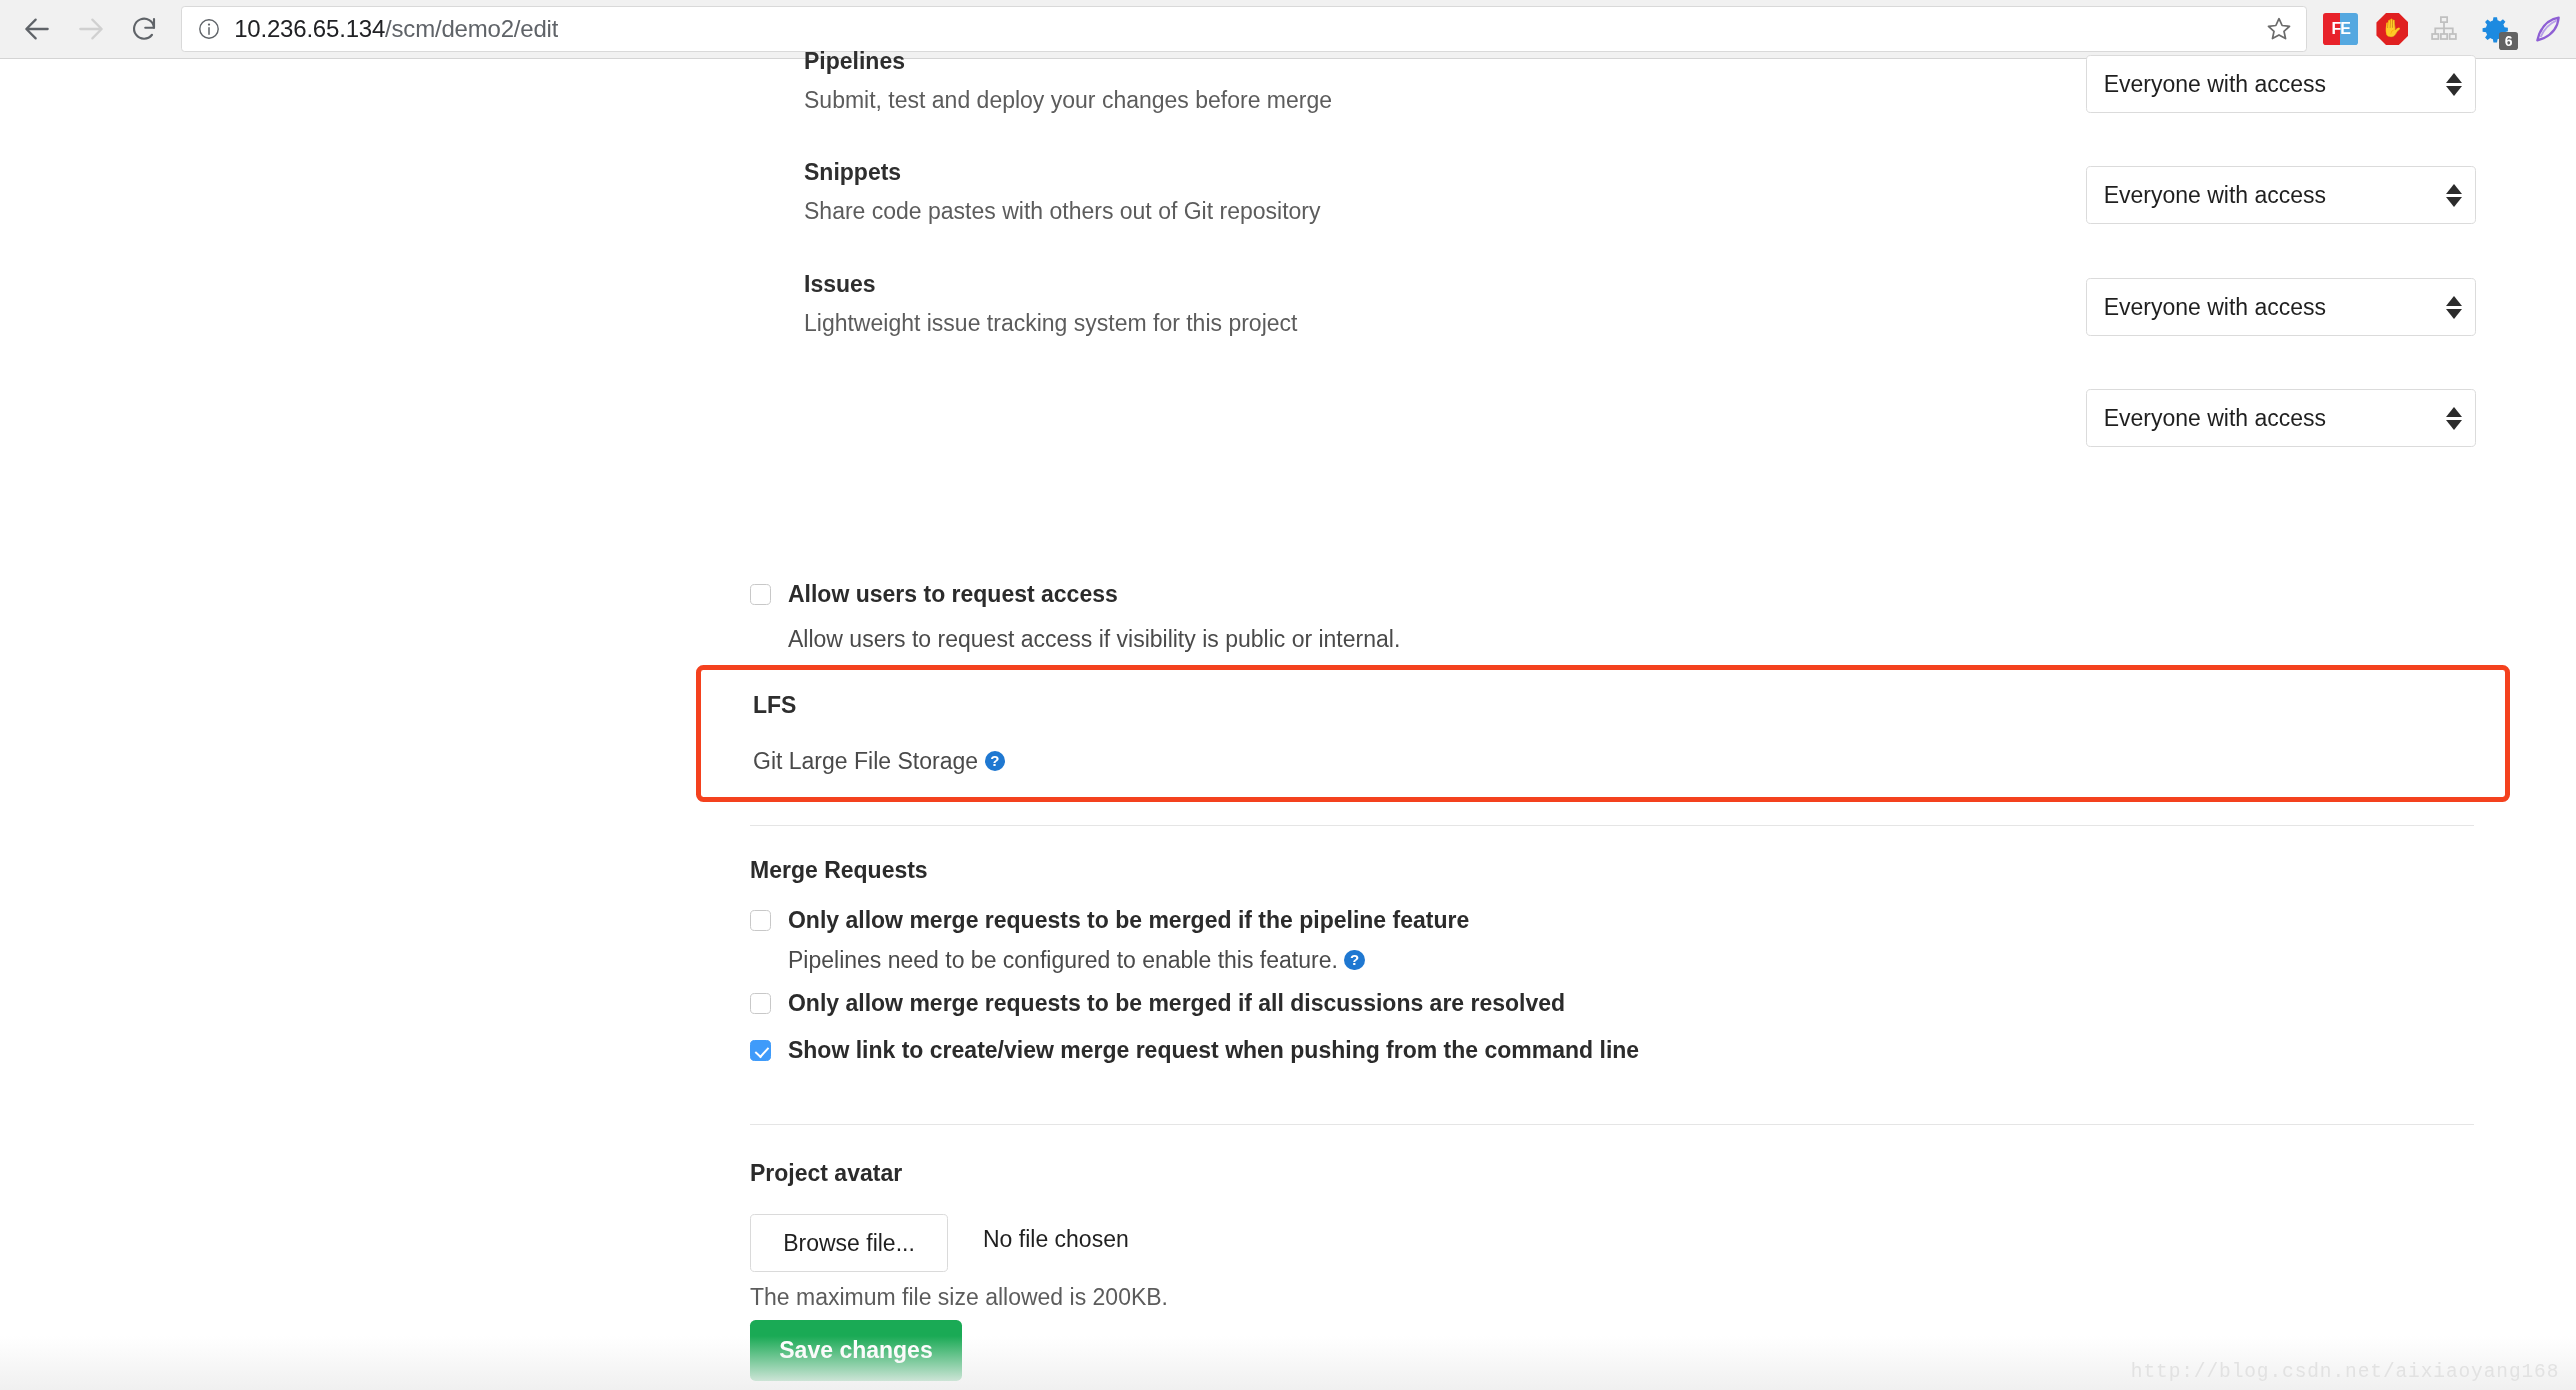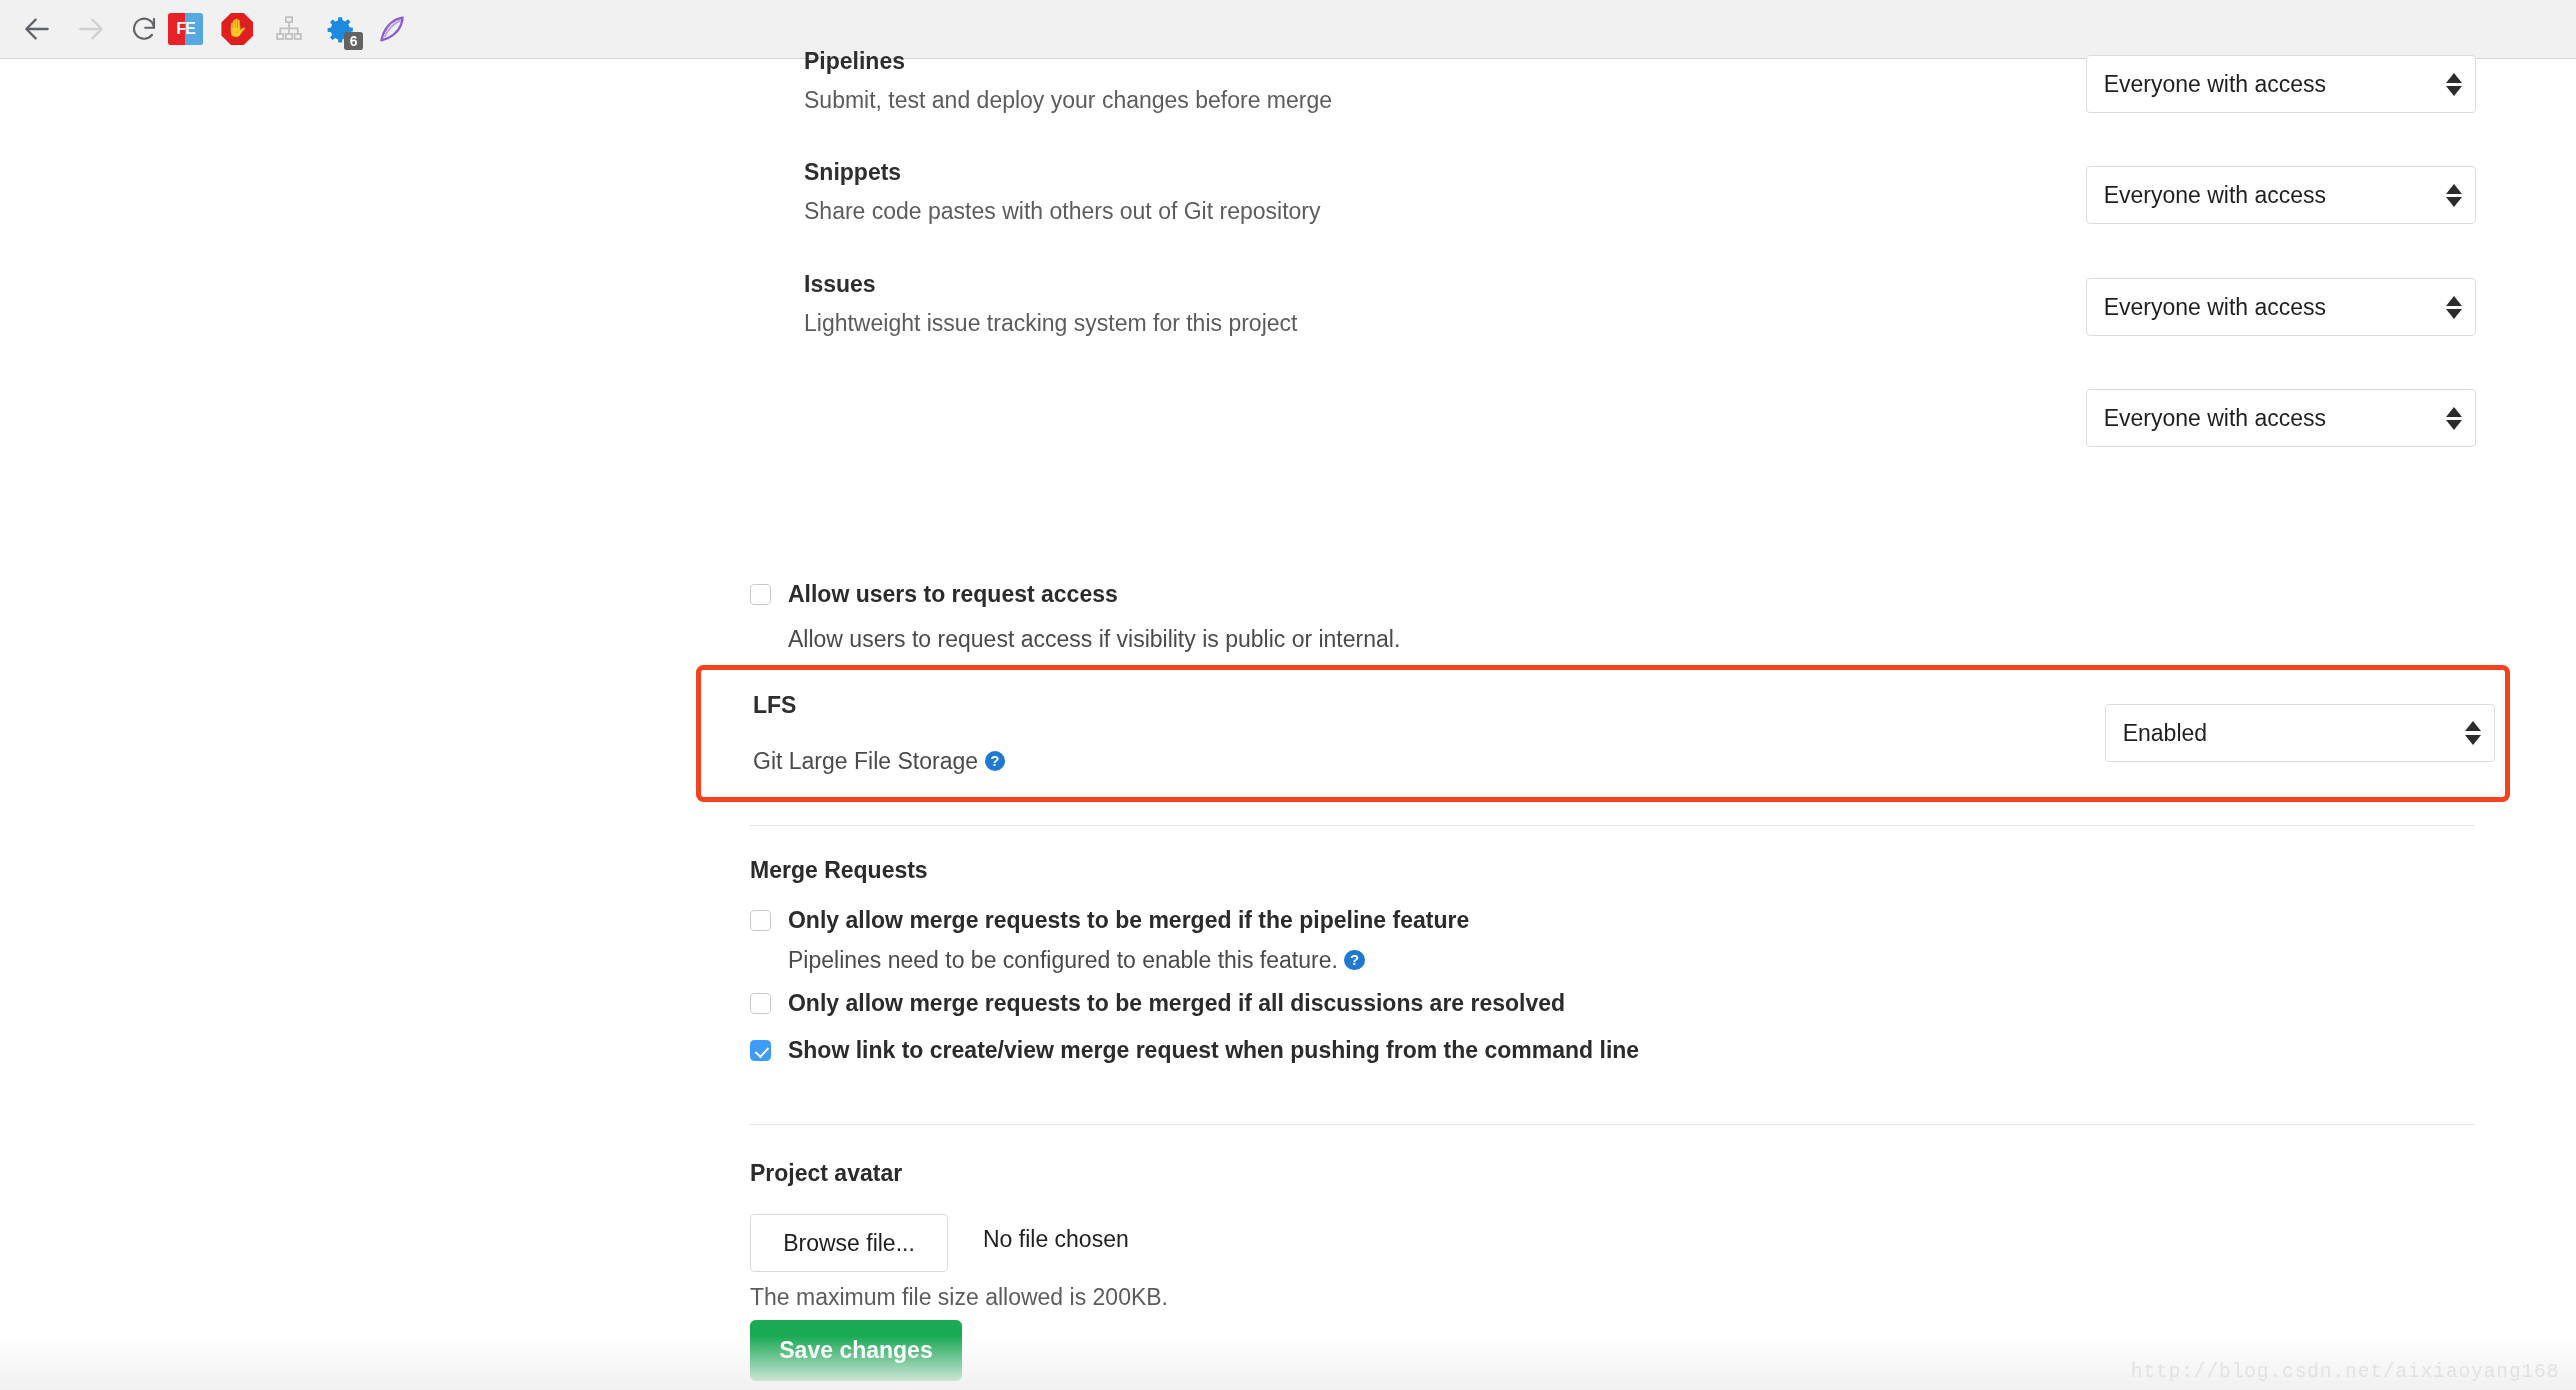--- a/index.html
+++ b/index.html
@@ -370,20 +370,33 @@
       </svg>
     </div>
     <div class="nav-btn">
       <svg width="30" height="30" viewBox="0 0 24 24">
         <path d="M20 11a8 8 0 1 0-1.6 5.6" fill="none" stroke="#5f6368" stroke-width="1.7" stroke-linecap="round"></path>
         <path d="M20 4v7h-7" fill="none" stroke="#5f6368" stroke-width="1.7" stroke-linecap="round" stroke-linejoin="round"></path>
       </svg>
     </div>
   </div>
 
+  <div class="omnibox">
+    <svg class="omni-info" viewBox="0 0 24 24">
+      <circle cx="12" cy="12" r="9.2" fill="none" stroke="#5f6368" stroke-width="1.4"></circle>
+      <circle cx="12" cy="7.6" r="1.15" fill="#5f6368"></circle>
+      <path d="M12 10.8v6.4" stroke="#5f6368" stroke-width="1.5" stroke-linecap="round"></path>
+    </svg>
+    <div class="omni-url">
+      <span class="host">10.236.65.134</span><span>/scm/demo2/edit</span>
+    </div>
+    <svg class="omni-star" viewBox="0 0 24 24">
+      <path d="M12 3.2l2.7 5.8 6.3.7-4.7 4.3 1.3 6.2L12 17.1 6.4 20.2l1.3-6.2L3 9.7l6.3-.7z" fill="none" stroke="#6b6b6b" stroke-width="1.5" stroke-linejoin="round"></path>
+    </svg>
+  </div>
 
   <div class="ext-icons">
     <div class="ext-icon">
       <div class="fe-icon">FE</div>
     </div>
     <div class="ext-icon">
       <div class="stop-icon">✋</div>
     </div>
     <div class="ext-icon">
       <svg width="30" height="30" viewBox="0 0 24 24">
@@ -468,27 +481,20 @@
       <span class="cb"></span>
       <span class="cb-label">Allow users to request access</span>
     </div>
     <div class="sub-desc" style="left:788px; top:567px;">Allow users to request access if visibility is public or internal.</div>
 
     <div class="lfs-box">
       <div class="lfs-title">LFS</div>
       <div class="lfs-desc">
         <span>Git Large File Storage</span><span class="help-icon">?</span>
       </div>
-      <div class="sel lfs-sel">
-        <span class="sel-label">Enabled</span>
-        <span class="arrows">
-          <span class="tri-up"></span>
-            <span class="tri-down"></span>
-        </span>
-      </div>
     </div>
 
     <div class="divider" style="top:766px;"></div>
 
     <div class="section-title" style="left:750px; top:798px;">Merge Requests</div>
 
     <div class="cb-row" style="left:750px; top:851px;">
       <span class="cb"></span>
       <span class="cb-label">Only allow merge requests to be merged if the pipeline feature</span>
     </div>

